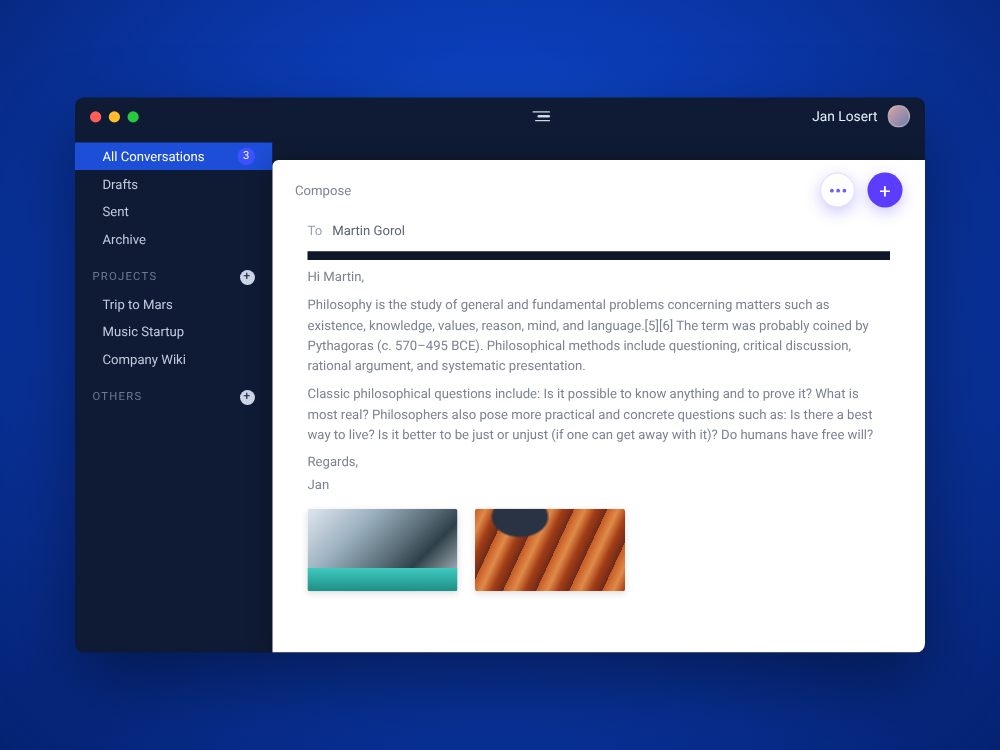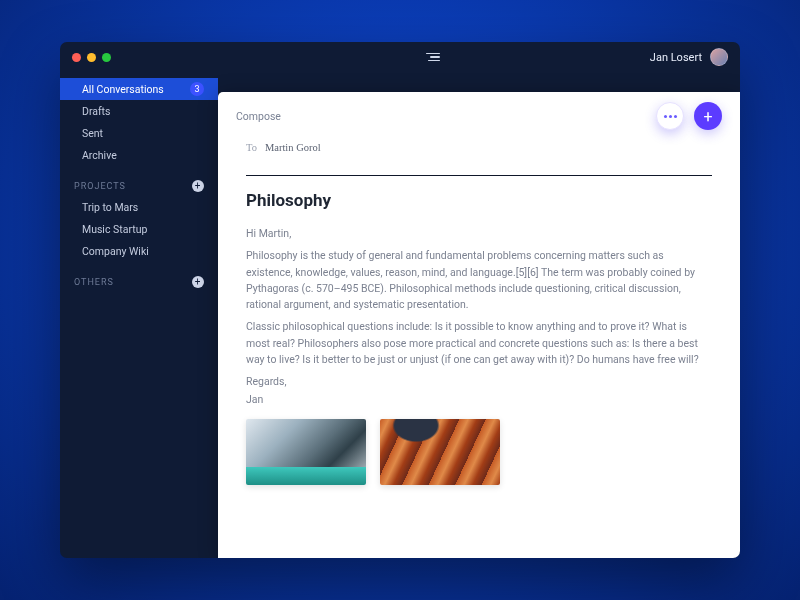--- a/index.html
+++ b/index.html
@@ -3,21 +3,21 @@
 <meta charset="utf-8">
 <style>
   * { box-sizing: border-box; margin: 0; padding: 0; }
   body {
     width: 800px; height: 600px; overflow: hidden;
     font-family: -apple-system, BlinkMacSystemFont, "Segoe UI", Roboto, Helvetica, Arial, sans-serif;
     background: radial-gradient(ellipse at 50% 40%, #1a60e8 0%, #0b3db8 40%, #052271 100%);
     display: flex; align-items: center; justify-content: center;
   }
   .window {
-    width: 680px; height: 516px;
+    width: 680px; height: 444px;
     background: #0f1b35;
     border-radius: 7px;
     box-shadow: 0 24px 60px rgba(0,0,0,.45);
     overflow: hidden;
     display: flex; flex-direction: column;
   }
   .titlebar {
     height: 30px; display: flex; align-items: center; padding: 0 12px;
     justify-content: space-between;
     color: #dbe3f1; font-size: 11px;
@@ -88,21 +88,21 @@
   .circ-btn {
     width: 28px; height: 28px; border-radius: 50%;
     display: flex; align-items: center; justify-content: center;
     box-shadow: 0 4px 12px rgba(60,40,240,.25);
   }
   .circ-btn.more { background: #fff; border: 1px solid #e7e2ff; color: #6a5cff; cursor: pointer; }
   .circ-btn.add { background: #5c3cff; color: #fff; font-size: 16px; cursor: pointer; }
   .more-dots { display: flex; gap: 2px; }
   .more-dots i { width: 3px; height: 3px; background: #6a5cff; border-radius: 50%; }
   .compose-body { padding: 2px 28px 16px 28px; color: #5c6373; font-size: 10.5px; overflow: auto; }
-  .to-row { display: flex; gap: 8px; padding: 4px 0 22px 0; border-bottom: 1px solid #0f172a; color: #9aa1b0; font-family: Liberation Serif, serif; }
+  .to-row { display: flex; gap: 8px; padding: 4px 0 10px 0; border-bottom: 7px solid #0f172a; color: #9aa1b0; }
   .to-row .addr { color: #5c6373; }
   .subject-row { font-size: 17px; font-weight: 700; color: #1f2633; padding: 14px 0 10px 0; }
   .msg p { margin: 6px 0; line-height: 1.55; color: #7c8291; }
   .attachments { display: flex; gap: 14px; margin-top: 10px; }
   .thumb { width: 120px; height: 66px; border-radius: 2px; box-shadow: 0 2px 6px rgba(0,0,0,.12); }
   .thumb.mountain {
     background:
       linear-gradient(to top, #1e8f86 0%, #3fc9be 28%, transparent 28%),
       linear-gradient(135deg, #dfe7ee 0%, #9cb1bf 30%, #5b6f7a 55%, #2f4049 70%, #cfd9df 100%);
   }
@@ -187,21 +187,20 @@
             <span>+</span>
           </div>
         </div>
       </div>
 
       <div class="compose-body">
         <div class="to-row">
           <span>To</span>
           <span class="addr">Martin Gorol</span>
         </div>
-        <div class="subject-row">Philosophy</div>
         <div class="msg">
           <p>Hi Martin,</p>
           <p>Philosophy is the study of general and fundamental problems concerning matters such as existence, knowledge, values, reason, mind, and language.[5][6] The term was probably coined by Pythagoras (c. 570–495 BCE). Philosophical methods include questioning, critical discussion, rational argument, and systematic presentation.</p>
           <p>Classic philosophical questions include: Is it possible to know anything and to prove it? What is most real? Philosophers also pose more practical and concrete questions such as: Is there a best way to live? Is it better to be just or unjust (if one can get away with it)? Do humans have free will?</p>
           <p>Regards,</p>
           <p style="margin-top:-4px;">Jan</p>
         </div>
         <div class="attachments">
           <div class="thumb mountain"></div>
           <div class="thumb canyon"></div>

